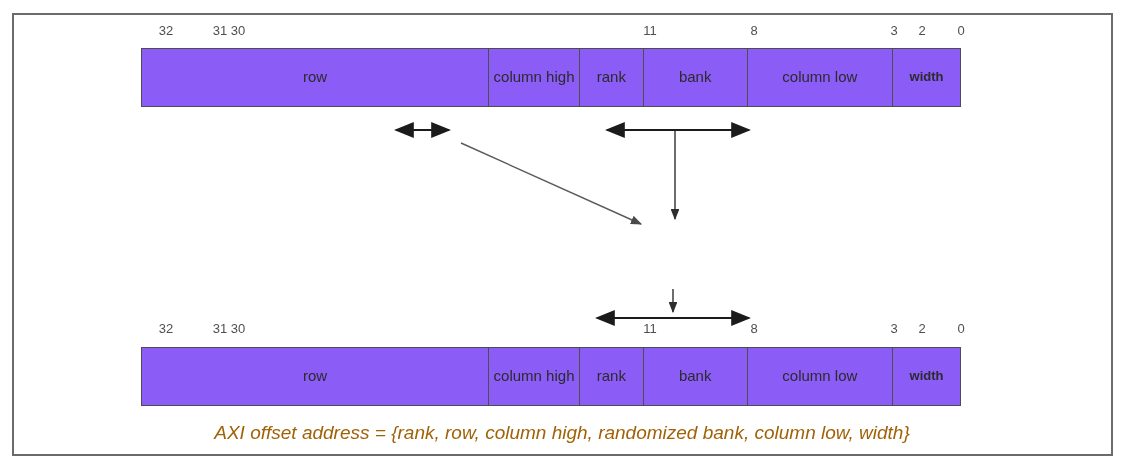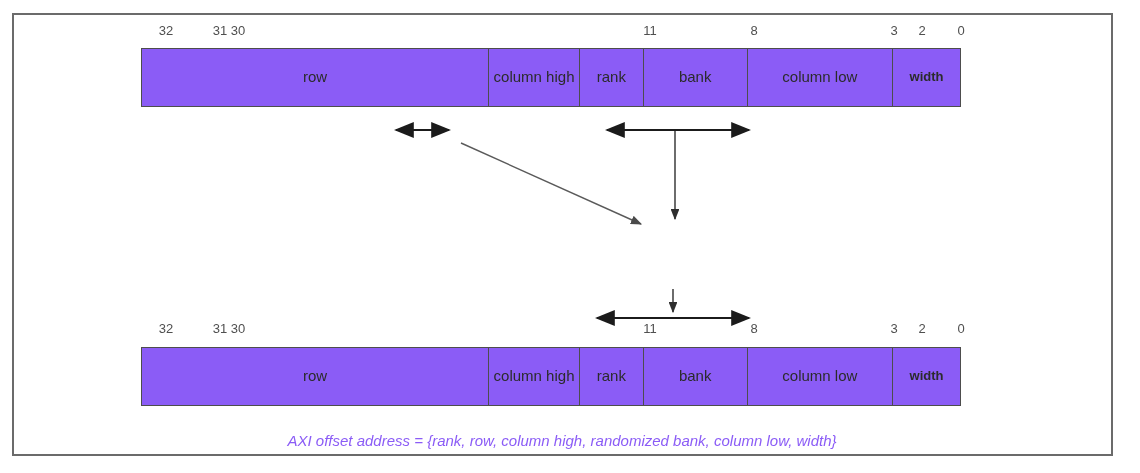--- a/index.html
+++ b/index.html
@@ -22,21 +22,21 @@
   .bit.trow{top:23px;}
   .bit.brow{top:321px;}
   .bx-32{left:166px;}
   .bx-3130{left:229px;}
   .bx-11{left:650px;}
   .bx-8{left:754px;}
   .bx-3{left:894px;}
   .bx-2{left:922px;}
   .bx-0{left:961px;}
   .xor{position:absolute;left:641px;top:224px;width:64px;height:64px;border-radius:50%;background:#e7ecf4;border:2px solid #9aa1ad;box-sizing:border-box;display:flex;align-items:center;justify-content:center;font-size:15px;letter-spacing:1px;color:#6e7680;z-index:4;}
-  .caption{position:absolute;left:12px;width:1100px;top:422px;text-align:center;font-style:italic;font-size:15px;color:#8b5cf6;z-index:3;margin-top:10px;}
+  .caption{position:absolute;left:12px;width:1100px;top:422px;text-align:center;font-style:italic;font-size:19px;color:#a16207;z-index:3;}
   .watermark{position:absolute;left:936px;top:437px;font-size:18px;color:#c8c8c8;text-decoration:underline;white-space:nowrap;z-index:5;}
 </style>
 </head>
 <body>
 
 <div class="page">
 
   <svg class="overlay" width="1140" height="473" viewBox="0 0 1140 473" xmlns="http://www.w3.org/2000/svg">
     <defs>
       <marker id="mArrow" viewBox="0 0 10 8" markerWidth="9" markerHeight="7.2" refX="9" refY="4" orient="auto-start-reverse">

